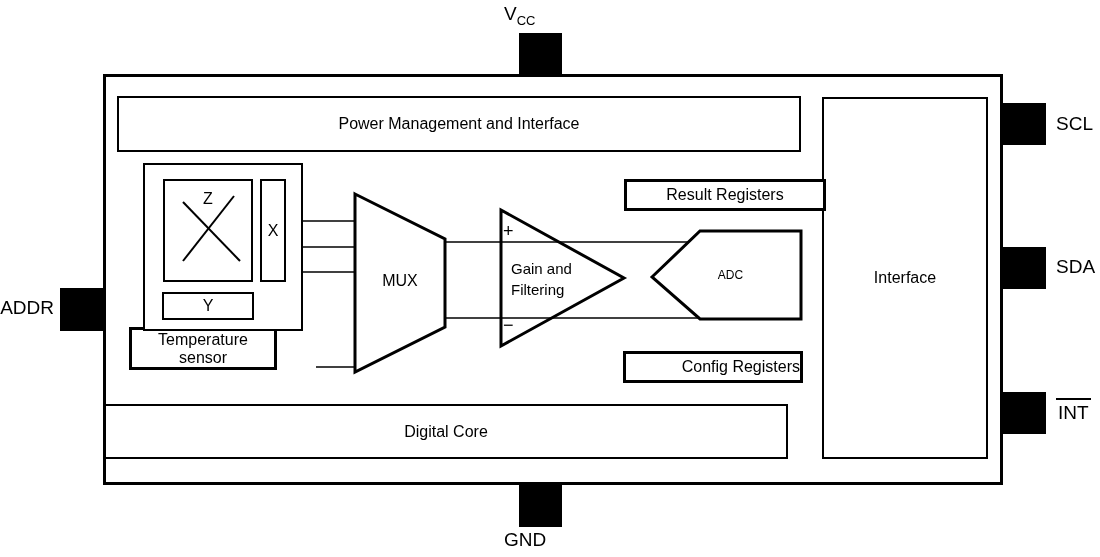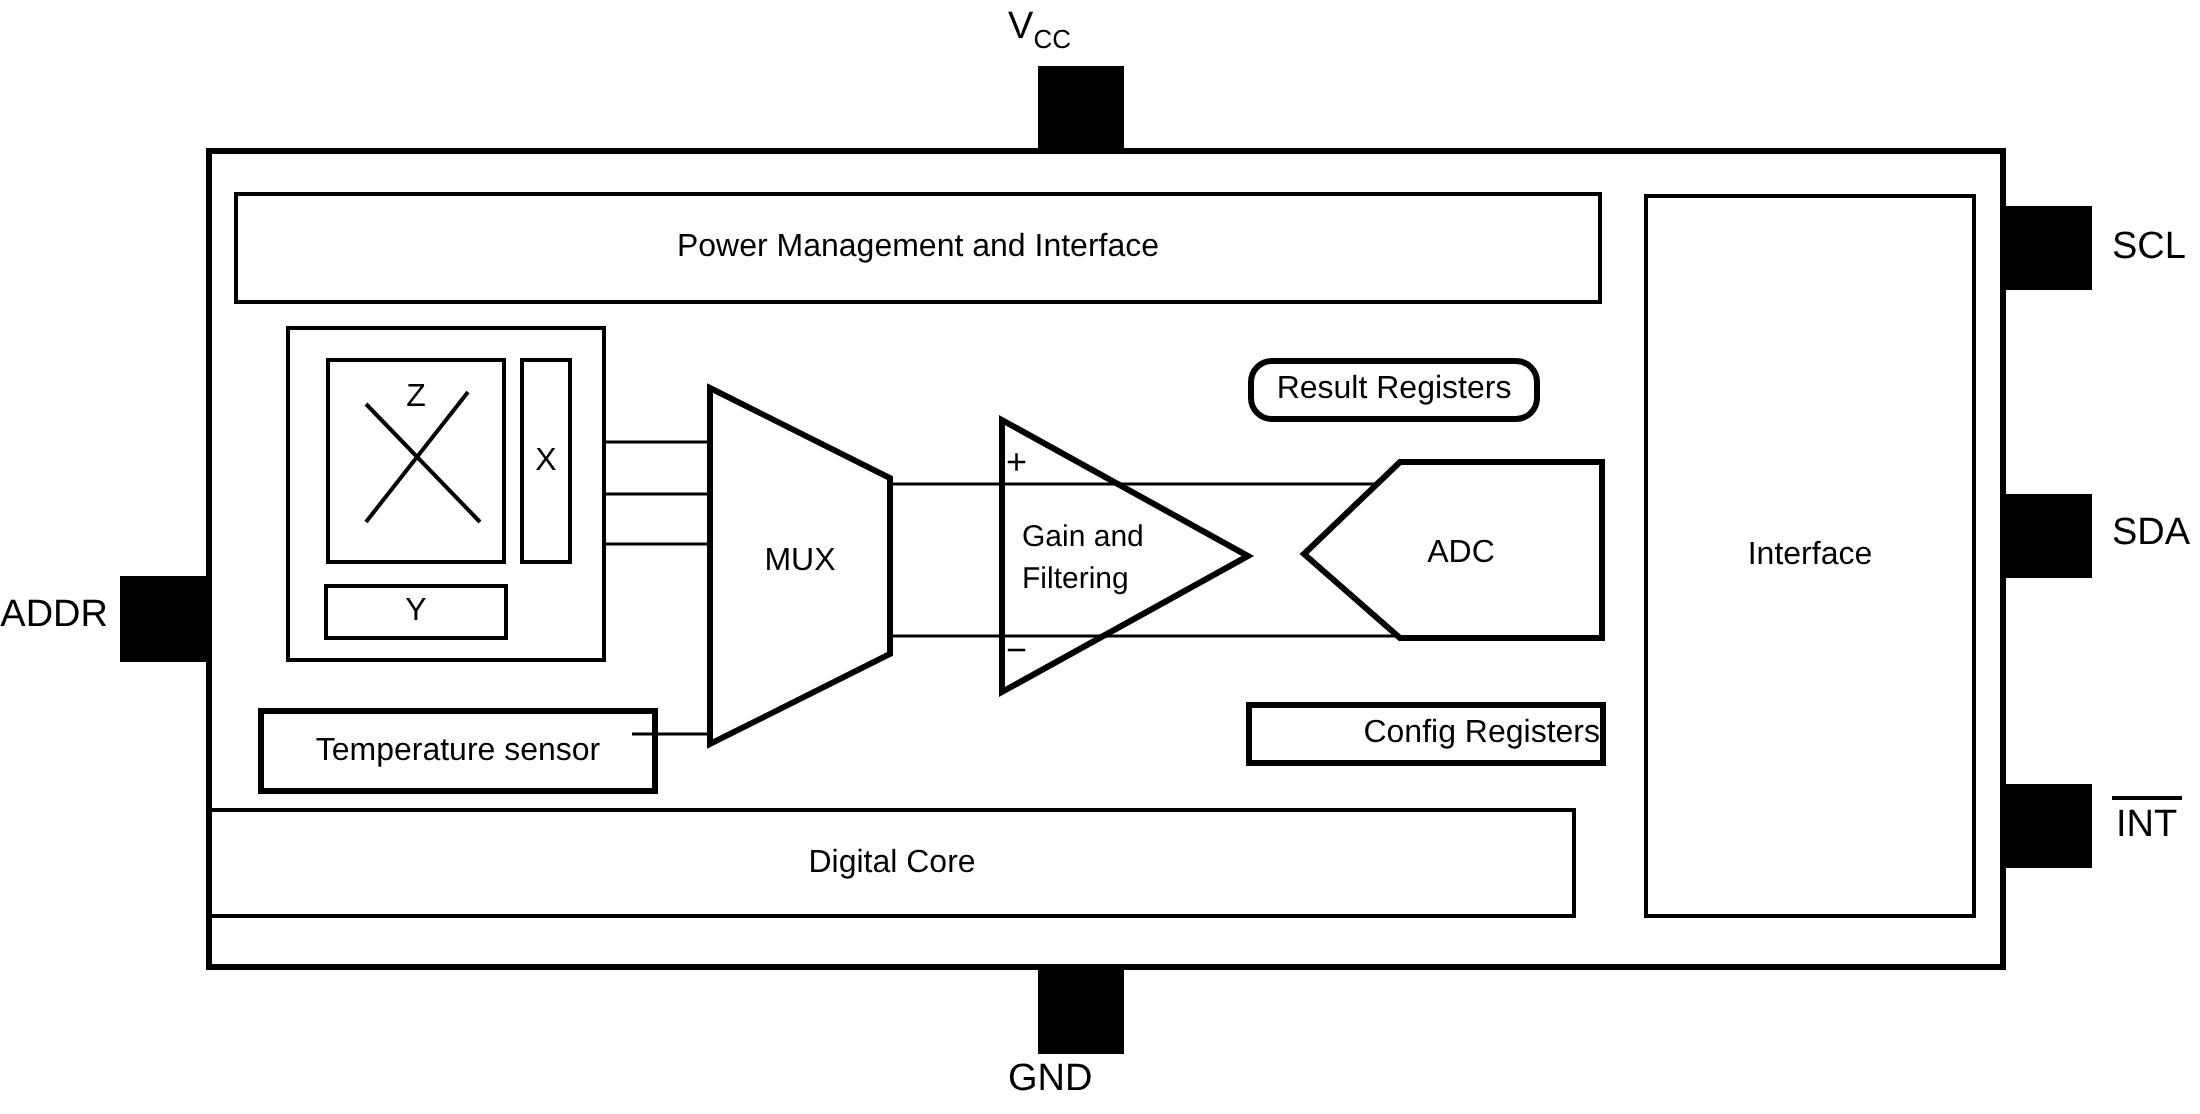--- a/index.html
+++ b/index.html
@@ -20,50 +20,50 @@
   }
   .block {
     display: flex; align-items: center; justify-content: center;
     background: #ffffff; border: 2px solid #000;
     font-size: 16px; text-align: center;
   }
   .block.thick { border-width: 3px; }
   .blk-power   { left: 117px; top: 96px;  width: 684px; height: 56px; }
   .blk-digital { left: 104px; top: 404px; width: 684px; height: 55px; }
   .blk-iface   { left: 822px; top: 97px;  width: 166px; height: 362px; }
-  .blk-result  { left: 624px; top: 179px; width: 146px; height: 32px; border-radius: 12px; }
+  .blk-result  { left: 624px; top: 179px; width: 202px; height: 32px; }
   .blk-config  { left: 623px; top: 351px; width: 180px; height: 32px; justify-content: flex-end; }
-  .blk-temp    { left: 129px; top: 354px; width: 200px; height: 43px; }
+  .blk-temp    { left: 129px; top: 327px; width: 148px; height: 43px; }
   .blk-sensor  { left: 143px; top: 163px; width: 160px; height: 168px; }
   .blk-z { left: 163px; top: 179px; width: 90px; height: 103px;
            align-items: flex-start; padding-top: 9px; }
   .blk-x { left: 260px; top: 179px; width: 26px; height: 103px; }
   .blk-y { left: 162px; top: 292px; width: 92px; height: 28px; }
   .svg-layer { left: 0; top: 0; width: 1100px; height: 557px; pointer-events: none; }
   .pin { background: #000000; }
   .pin-vcc  { left: 519px; top: 33px;  width: 43px; height: 42px; }
   .pin-gnd  { left: 519px; top: 484px; width: 43px; height: 43px; }
   .pin-addr { left: 60px;  top: 288px; width: 43px; height: 43px; }
   .pin-scl  { left: 1002px; top: 103px; width: 44px; height: 42px; }
   .pin-sda  { left: 1002px; top: 247px; width: 44px; height: 42px; }
   .pin-int  { left: 1002px; top: 392px; width: 44px; height: 42px; }
   .pin-label { font-size: 19px; white-space: nowrap; }
   .lbl-vcc { left: 504px; top: 3px;   width: 74px; text-align: left; }
   .lbl-vcc sub { font-size: 13px; }
-  .lbl-gnd { left: 504px; top: 529px; width: 74px; }
+  .lbl-gnd { left: 488px; top: 529px; width: 74px; text-align: center; }
   .lbl-addr { left: 0; top: 297px; width: 54px; text-align: right; }
   .lbl-scl { left: 1056px; top: 113px; }
   .lbl-sda { left: 1056px; top: 256px; }
   .lbl-int { left: 1056px; top: 398px; }
   .overline-wrap { display: inline-block; border-top: 2px solid #000; padding: 2px 2px 0 2px; }
   .txt-mux { left: 365px; top: 272px; width: 70px; text-align: center; font-size: 16px; }
   .txt-amp { left: 511px; top: 258px; font-size: 15px; line-height: 21px; }
   .txt-plus  { left: 503px; top: 221px; font-size: 18px; }
   .txt-minus { left: 503px; top: 315px; font-size: 18px; }
-  .txt-adc { left: 660px; top: 268px; width: 141px; text-align: center; font-size: 16px; }
+  .txt-adc { left: 660px; top: 268px; width: 141px; text-align: center; font-size: 12px; }
 </style>
 </head>
 <body>
 
 <div class="stage">
 
   <div class="abs chip-outline"></div>
 
   <div class="abs block blk-power">
     <span>Power Management and Interface</span>

